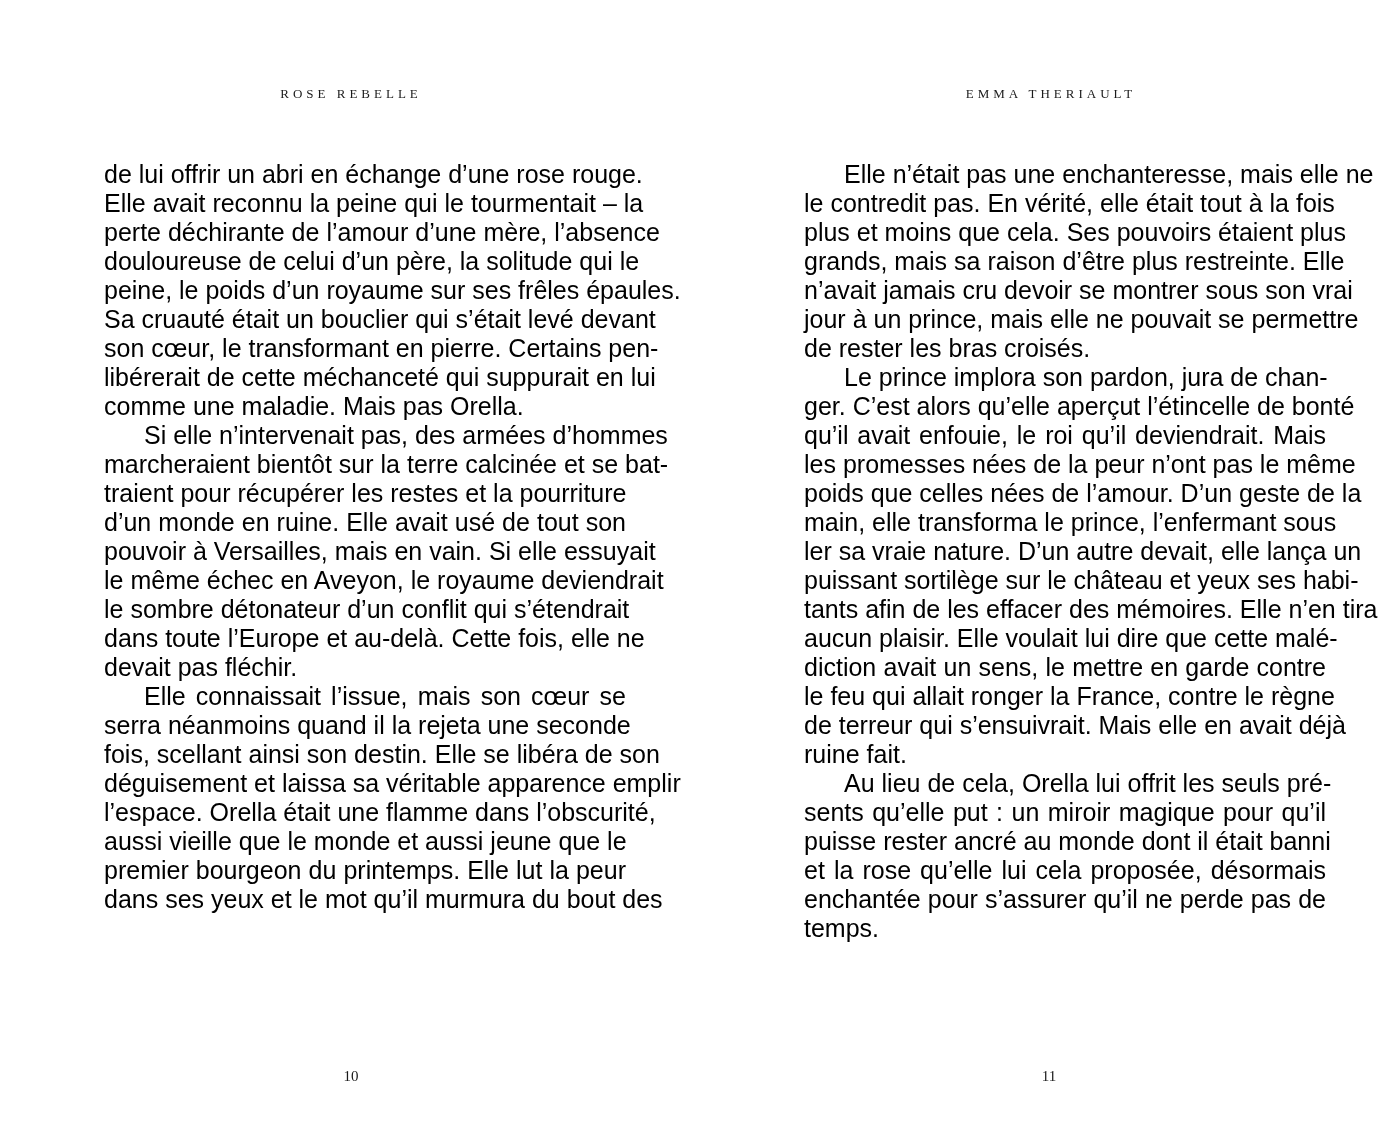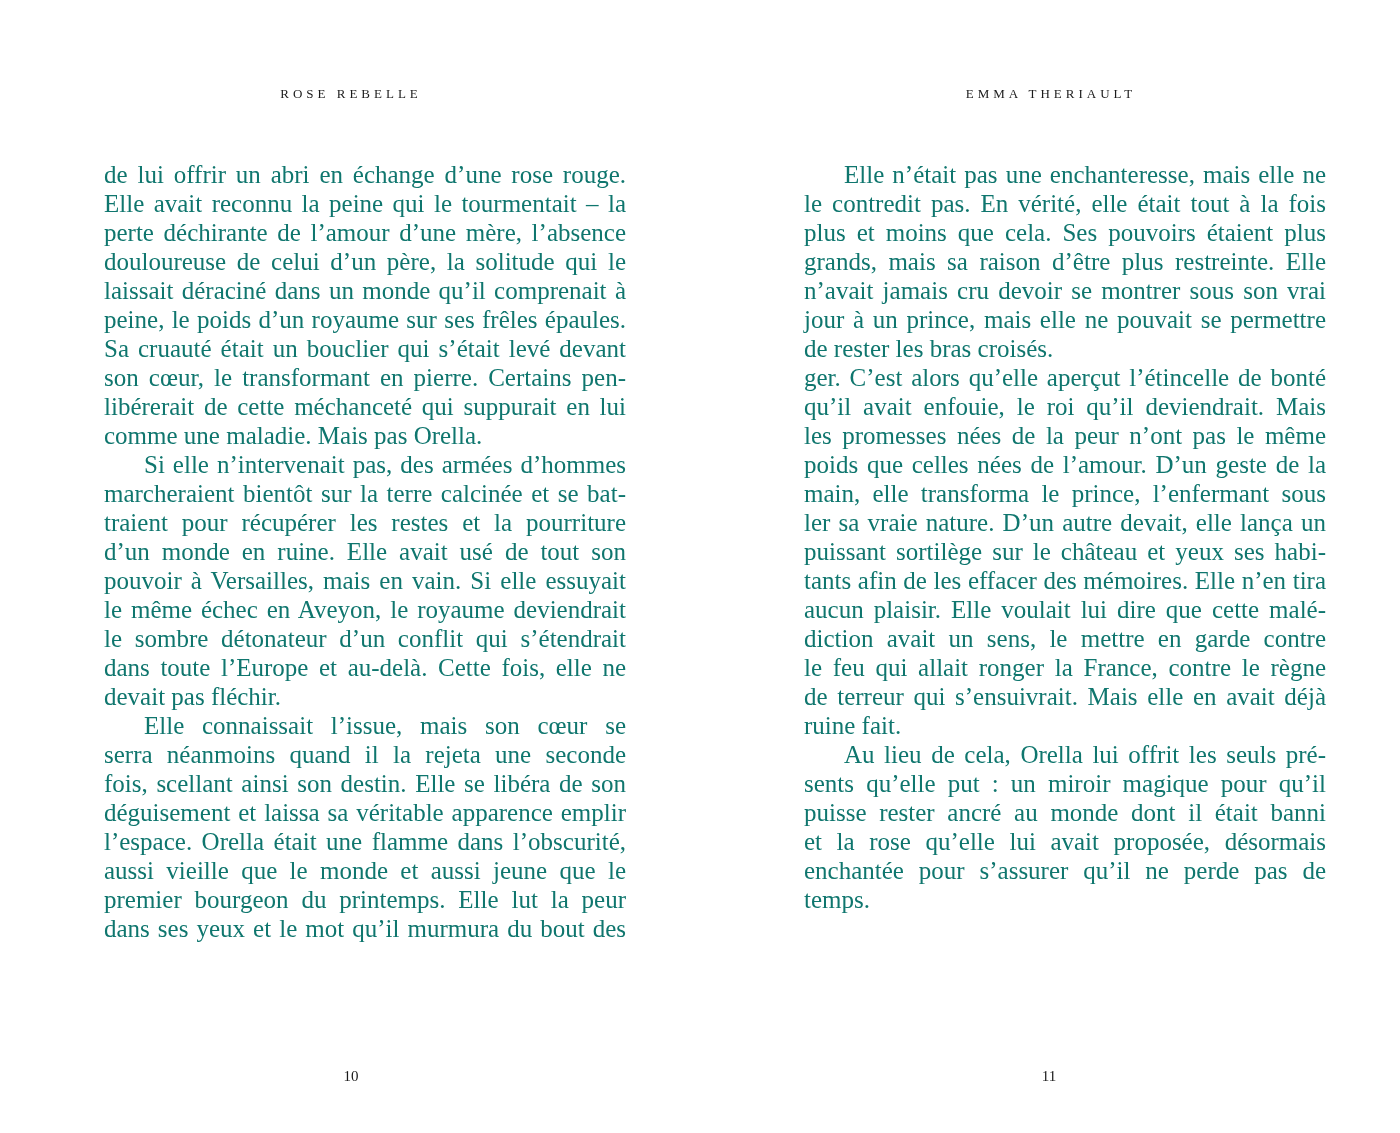--- a/index.html
+++ b/index.html
@@ -11,22 +11,22 @@
       position: absolute; top: 86px; left: 0; width: 100%;
       text-align: center;
       font-family: "Liberation Serif", "DejaVu Serif", serif;
       font-size: 13px; letter-spacing: 4px; color: #1a1a1a;
     }
     .page.left .running-head { left: -2px; width: 706px; }
     .page.right .running-head { left: 0; width: 702px; }
     .body-text {
       position: absolute; top: 160px;
       width: 522px;
-      font-family: Liberation Serif, serif;
-      font-size: 25px; line-height: 29px; color: #0f766e;
+      font-family: Liberation Sans, sans-serif;
+      font-size: 25px; line-height: 29px; color: #000000;
     }
     .page.left .body-text { left: 104px; }
     .page.right .body-text { left: 104px; }
     .line {
       display: block; height: 29px; white-space: nowrap;
       text-align: justify; text-align-last: justify;
     }
     .line.last { text-align-last: left; }
     .line.indent { padding-left: 40px; }
     .it { font-style: italic; }
@@ -41,21 +41,20 @@
 </head>
 <body>
 
 <div class="page left">
   <div class="running-head">ROSE REBELLE</div>
   <div class="body-text">
       <span class="line"><span>de lui offrir un abri en échange d’une rose rouge.</span></span>
       <span class="line"><span>Elle avait reconnu la peine qui le tourmentait – la</span></span>
       <span class="line"><span>perte déchirante de l’amour d’une mère, l’absence</span></span>
       <span class="line"><span>douloureuse de celui d’un père, la solitude qui le</span></span>
-      <span class="line"><span>laissait déraciné dans un monde qu’il comprenait à</span></span>
       <span class="line"><span>peine, le poids d’un royaume sur ses frêles épaules.</span></span>
       <span class="line"><span>Sa cruauté était un bouclier qui s’était levé devant</span></span>
       <span class="line"><span>son cœur, le transformant en pierre. Certains pen-</span></span>
       <span class="line"><span>libérerait de cette méchanceté qui suppurait en lui</span></span>
       <span class="line last"><span>comme une maladie. Mais pas Orella.</span></span>
       <span class="line indent"><span>Si elle n’intervenait pas, des armées d’hommes</span></span>
       <span class="line"><span>marcheraient bientôt sur la terre calcinée et se bat-</span></span>
       <span class="line"><span>traient pour récupérer les restes et la pourriture</span></span>
       <span class="line"><span>d’un monde en ruine. Elle avait usé de tout son</span></span>
       <span class="line"><span>pouvoir à Versailles, mais en vain. Si elle essuyait</span></span>
@@ -78,34 +77,35 @@
 <div class="page right">
   <div class="running-head">EMMA THERIAULT</div>
   <div class="body-text">
       <span class="line indent"><span>Elle n’était pas une enchanteresse, mais elle ne</span></span>
       <span class="line"><span>le contredit pas. En vérité, elle était tout à la fois</span></span>
       <span class="line"><span>plus et moins que cela. Ses pouvoirs étaient plus</span></span>
       <span class="line"><span>grands, mais sa raison d’être plus restreinte. Elle</span></span>
       <span class="line"><span>n’avait jamais cru devoir se montrer sous son vrai</span></span>
       <span class="line"><span>jour à un prince, mais elle ne pouvait se permettre</span></span>
       <span class="line last"><span>de rester les bras croisés.</span></span>
+      <span class="line indent"><span>Le prince implora son pardon, jura de chan-</span></span>
       <span class="line"><span>ger. C’est alors qu’elle aperçut l’étincelle de bonté</span></span>
       <span class="line"><span>qu’il avait enfouie, le roi qu’il deviendrait. Mais</span></span>
       <span class="line"><span>les promesses nées de la peur n’ont pas le même</span></span>
       <span class="line"><span>poids que celles nées de l’amour. D’un geste de la</span></span>
       <span class="line"><span>main, elle transforma le prince, l’enfermant sous</span></span>
       <span class="line"><span>ler sa vraie nature. D’un autre devait, elle lança un</span></span>
       <span class="line"><span>puissant sortilège sur le château et yeux ses habi-</span></span>
       <span class="line"><span>tants afin de les effacer des mémoires. Elle n’en tira</span></span>
       <span class="line"><span>aucun plaisir. Elle voulait lui dire que cette malé-</span></span>
       <span class="line"><span>diction avait un sens, le mettre en garde contre</span></span>
       <span class="line"><span>le feu qui allait ronger la France, contre le règne</span></span>
       <span class="line"><span>de terreur qui s’ensuivrait. Mais elle en avait déjà</span></span>
       <span class="line last"><span>ruine fait.</span></span>
       <span class="line indent"><span>Au lieu de cela, Orella lui offrit les seuls pré-</span></span>
       <span class="line"><span>sents qu’elle put : un miroir magique pour qu’il</span></span>
       <span class="line"><span>puisse rester ancré au monde dont il était banni</span></span>
-      <span class="line"><span>et la rose qu’elle lui avait proposée, désormais</span></span>
+      <span class="line"><span>et la rose qu’elle lui cela proposée, désormais</span></span>
       <span class="line"><span>enchantée pour s’assurer qu’il ne perde pas de</span></span>
       <span class="line last"><span>temps.</span></span>
     </div>
   <div class="folio">11</div>
 </div>
 
 </body></html>

